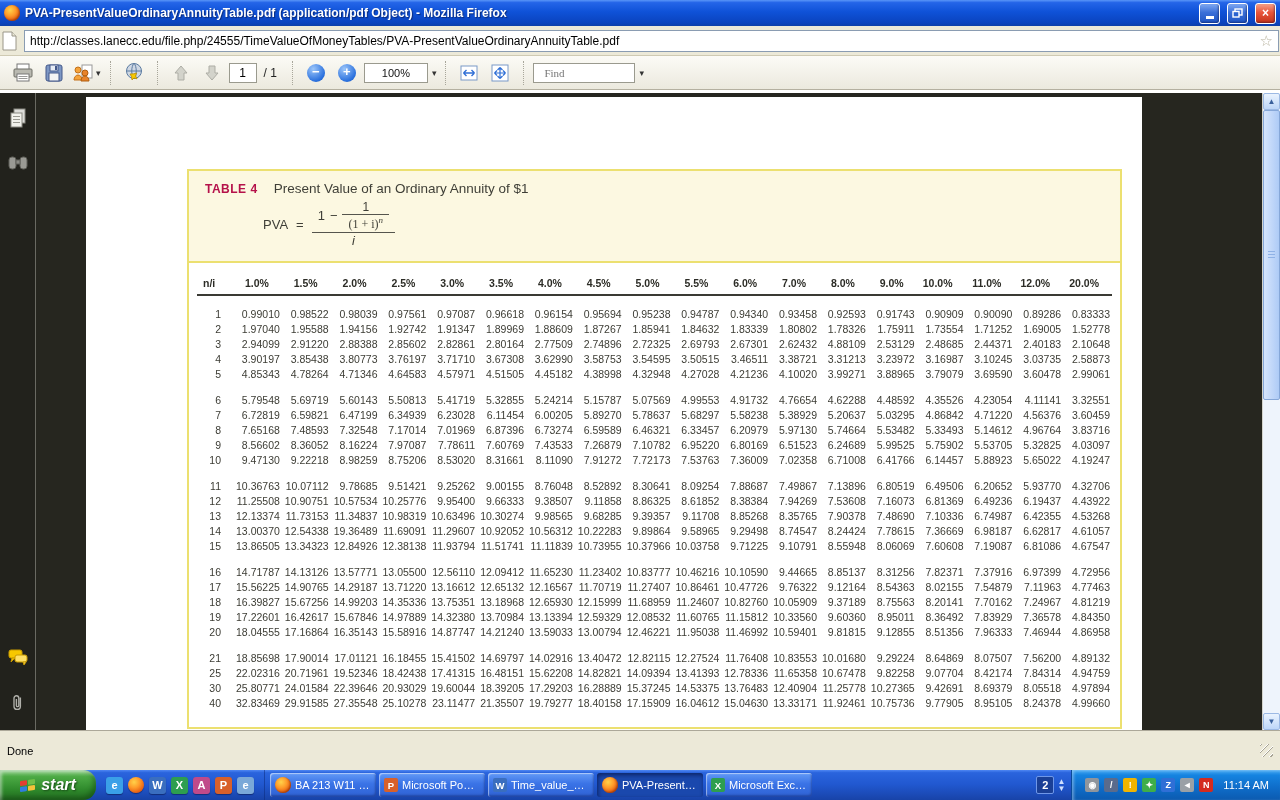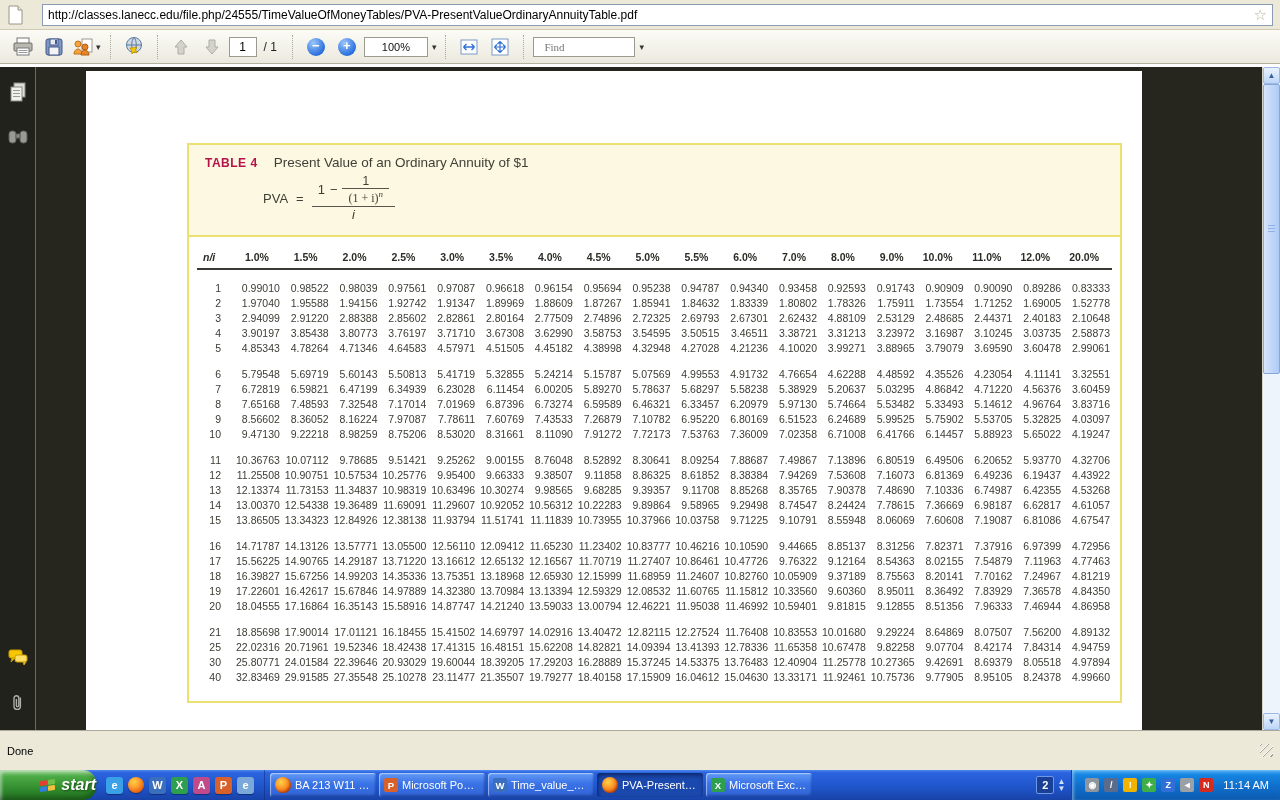--- a/index.html
+++ b/index.html
@@ -15,21 +15,21 @@
   .title-text { color:#fff; font-weight:bold; font-size:12px; flex:1; white-space:nowrap; overflow:hidden;
     text-shadow:1px 1px 1px #0a2a7a; }
   .winbtn { width:21px; height:21px; border:1px solid #fff; border-radius:3px; margin-left:2px;
     display:flex; align-items:center; justify-content:center; color:#fff; font-weight:bold; font-size:12px;
     background:linear-gradient(180deg,#7fa8f2,#3a6fd8 45%,#1f55c4); box-shadow:inset -1px -1px 2px rgba(0,0,40,.4); }
   .winbtn.close { background:linear-gradient(180deg,#f5a088,#e8553a 45%,#c4341a); }
   .minbar { width:8px; height:3px; background:#fff; margin-top:9px; }
 
   
   .urlrow { height:30px; flex:none; background:#ece9d8; border-bottom:1px solid #cfcab3;
-    display:flex; align-items:center; gap:18px; padding:0 7px; }
+    display:flex; align-items:center; gap:6px; padding:0 1px; }
   .url-wrap { flex:1; position:relative; }
   .url-input { width:100%; height:22px; border:1px solid #8a9cb2; background:#fff; font-size:12px;
     font-family:"Liberation Sans",sans-serif; padding:0 26px 0 5px; color:#000; }
   .star { position:absolute; right:6px; top:2px; color:#b9b4a0; font-size:15px; }
 
   
   .pdfbar { height:34px; flex:none; background:linear-gradient(180deg,#fcfbf6,#ebe9de);
     border-bottom:1px solid #b4b0a0; display:flex; align-items:center; padding:0 9px; gap:3px; }
   .tbtn { height:28px; min-width:28px; display:flex; align-items:center; justify-content:center; border-radius:2px; cursor:default; }
   .sep { width:1px; height:24px; border-left:1px dotted #a8a69a; margin:0 6px; }
@@ -75,37 +75,37 @@
   .fden { border-top:1px solid #55554d; padding:0 6px; align-self:stretch; text-align:center; }
   .ifrac { display:inline-flex; flex-direction:column; align-items:center; font-size:12px; line-height:1.2; }
   .ifrac .fden { border-top:1px solid #55554d;font-family:Liberation Serif, serif; }
   .ital { font-style:italic; }
   sup { font-size:9px; }
 
   .tb-body { padding:14px 8px 16px; }
   .thead { display:grid; grid-template-columns:36px repeat(18,1fr); font-weight:bold; font-size:10.5px;
     color:#2c2c26; padding-bottom:5px; border-bottom:2px solid #3a3a34; }
   .th { text-align:right; padding-right:13px; }
-  .th.nhead { text-align:left; padding-left:6px; font-style:italic; padding-right:0; }
+  .th.nhead { text-align:left; padding-left:6px; padding-right:0; }
   .tgroup { margin-top:11px; }
   .trow { display:grid; grid-template-columns:36px repeat(18,1fr); font-size:10.5px; color:#3c3c34; line-height:15px; }
   .td { text-align:right; padding-right:2px; }
   .td.ncol { padding-right:12px; }
 
   
   .statusbar { height:40px; flex:none; background:#ece9d8; border-top:1px solid #aca899;
     display:flex; align-items:center; padding:0 7px; font-size:11px; color:#000; }
   .grip { margin-left:auto; width:13px; height:13px;
     background:repeating-linear-gradient(135deg,#fff 0 1px,#a8a494 1px 2px,transparent 2px 5px); }
 
   
   .taskbar { height:30px; flex:none; display:flex; align-items:stretch;
     background:linear-gradient(180deg,#4f87f3 0%,#2a64dd 9%,#2158d0 48%,#1843a8 100%); }
   .startbtn { width:96px; flex:none; border-radius:0 13px 13px 0; display:flex; align-items:center;
-    justify-content:flex-end; gap:6px; color:#fff; font-weight:bold; font-style:italic; font-size:16px;
+    justify-content:center; gap:6px; color:#fff; font-weight:bold; font-style:italic; font-size:16px;
     text-shadow:1px 1px 2px #184a17;
     background:linear-gradient(180deg,#96d290 0%,#4caa45 22%,#2f8a2c 65%,#256f23 100%);
     box-shadow:inset -3px -3px 5px rgba(0,40,0,.35), inset 2px 2px 3px rgba(255,255,255,.45); }
   .winflag { display:grid; grid-template-columns:7px 7px; grid-template-rows:5px 5px; gap:1px; transform:skewY(-8deg); }
   .winflag i { border-radius:1px; }
   .quicklaunch { display:flex; align-items:center; gap:5px; padding:0 10px; border-right:1px solid rgba(10,40,120,.5); }
   .ql-ico { width:17px; height:17px; border-radius:3px; display:flex; align-items:center; justify-content:center;
     font-size:11px; font-weight:bold; color:#fff; box-shadow:0 1px 1px rgba(0,0,30,.4); }
   .ql-ico.ff, .tb-ico.ff { width:16px; height:16px; border-radius:50%; }
   .taskbtns { flex:1; display:flex; align-items:center; gap:3px; padding:0 5px; min-width:0; overflow:hidden; }
@@ -126,20 +126,34 @@
     box-shadow:inset 2px 1px 3px rgba(255,255,255,.35); }
   .tray-ico { width:14px; height:14px; border-radius:2px; display:flex; align-items:center; justify-content:center;
     font-size:9px; font-weight:bold; color:#fff; }
   .clock { font-size:11px; color:#fff; margin-left:5px; white-space:nowrap; }
 </style>
 </head>
 <body>
 
 <div class="window">
 
+  <div class="titlebar">
+    <span class="ff"></span>
+    <span class="title-text">PVA-PresentValueOrdinaryAnnuityTable.pdf (application/pdf Object) - Mozilla Firefox</span>
+    <span class="winbtn">
+        <span class="minbar"></span>
+      </span>
+    <span class="winbtn">
+      <svg width="11" height="10" viewBox="0 0 11 10">
+          <rect x="3" y="1" width="7" height="6" fill="none" stroke="#fff" stroke-width="1.4"></rect>
+          <rect x="1" y="3.5" width="6" height="5.5" fill="#2a63d0" stroke="#fff" stroke-width="1.4"></rect>
+        </svg>
+    </span>
+    <span class="winbtn close">×</span>
+  </div>
 
   <div class="urlrow">
     <svg width="17" height="20" viewBox="0 0 17 20">
         <path d="M2 1h9l4 4v14H2z" fill="#fff" stroke="#9a9688"></path>
         <path d="M11 1v4h4" fill="#ece9d8" stroke="#9a9688"></path>
       </svg>
     <span class="url-wrap">
       <input class="url-input" value="http://classes.lanecc.edu/file.php/24555/TimeValueOfMoneyTables/PVA-PresentValueOrdinaryAnnuityTable.pdf" style="">
       <span class="star">☆</span>
     </span>

